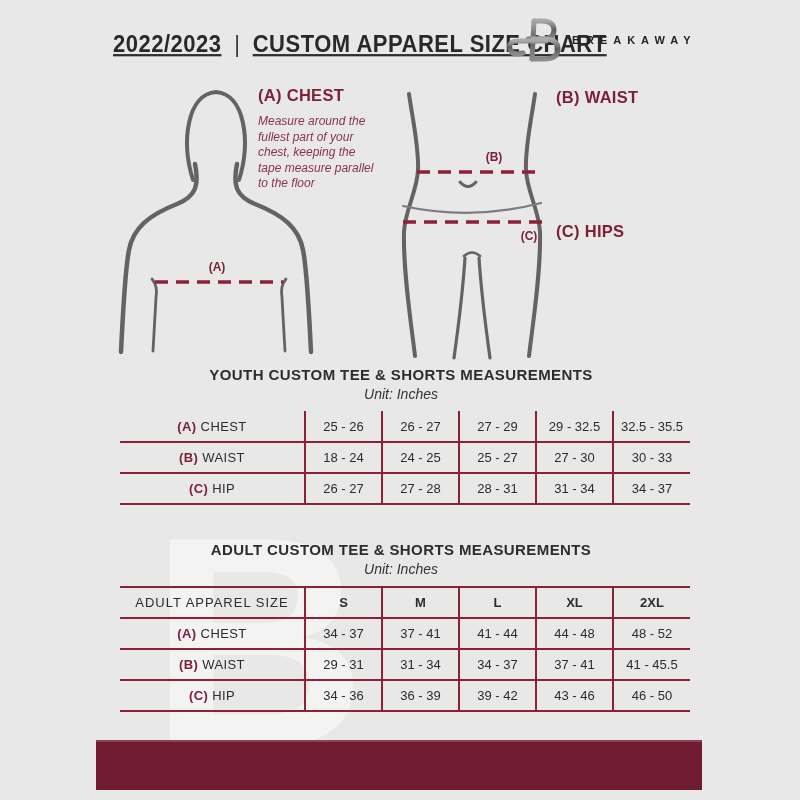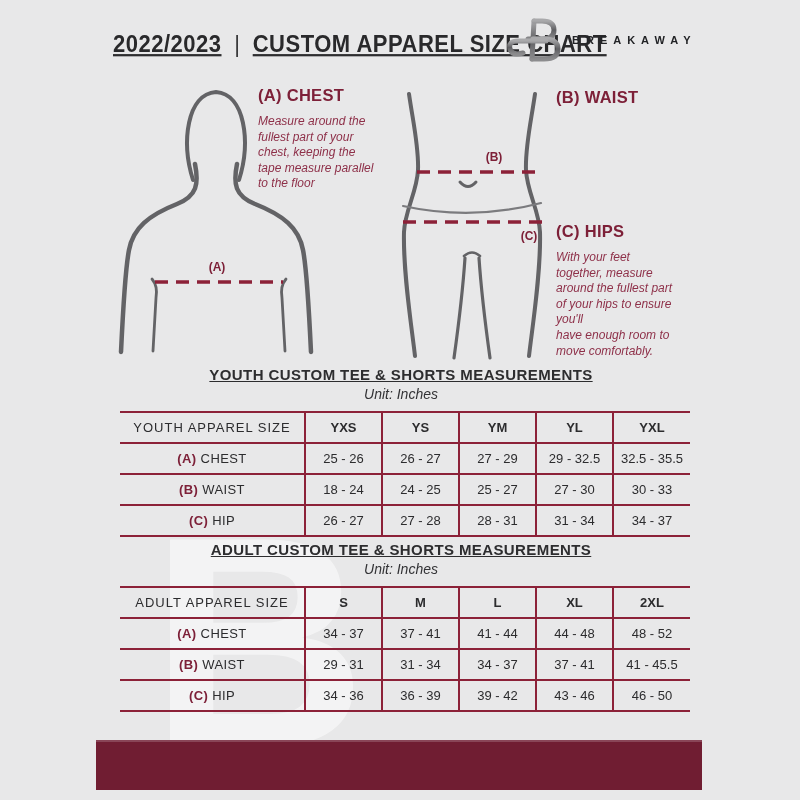--- a/index.html
+++ b/index.html
@@ -21,21 +21,21 @@
 
   
   .fig{position:absolute;z-index:1;}
   .guide-col{position:absolute;z-index:1;}
   .guide-head{font-size:16.5px;font-weight:bold;letter-spacing:.3px;color:#7d2038;}
   .guide-text{margin-top:9px;font-style:italic;font-size:12px;line-height:1.3;
               color:#8e3049;white-space:pre-line;}
 
   
   .section-title{position:absolute;left:88px;width:626px;text-align:center;z-index:1;}
-  .section-title .t{font-size:15px;font-weight:bold;letter-spacing:.4px;color:#2d2d2f;text-decoration:underline;}
+  .section-title .t{font-size:15px;font-weight:bold;letter-spacing:.4px;color:#2d2d2f;}
   .section-title .u{font-size:14px;font-style:italic;color:#333336;margin-top:3px;}
 
   
   table.size-table{position:absolute;left:120px;width:570px;border-collapse:collapse;
                    table-layout:fixed;z-index:1;}
   table.size-table col.c0{width:185px;}
   table.size-table col.cn{width:77px;}
   table.size-table tr{height:31px;}
   table.size-table tr{border-bottom:2px solid #8c2138;}
   table.size-table tr.first{border-top:2px solid #8c2138;}
@@ -125,52 +125,37 @@
 tape measure parallel
 to the floor</div>
   </div>
 
   <div class="guide-col" style="left:556px;top:88px;width:158px;">
     <div class="guide-head">(B) WAIST</div>
   </div>
 
   <div class="guide-col" style="left:556px;top:222px;width:162px;">
     <div class="guide-head">(C) HIPS</div>
-    <div class="guide-text">With your feet
-together, measure
-around the fullest part
-of your hips to ensure
-you'll
-have enough room to
-move comfortably.</div>
   </div>
 
   <div class="section-title" style="top:366px;">
     <div class="t">YOUTH CUSTOM TEE &amp; SHORTS MEASUREMENTS</div>
     <div class="u">Unit: Inches</div>
   </div>
 
   <table class="size-table" style="top:411px;">
     <colgroup>
         <col class="c0">
         <col class="cn">
         <col class="cn">
         <col class="cn">
         <col class="cn">
         <col class="cn">
       </colgroup>
     <tbody>
-        <tr class="first">
-      <td class="corner">YOUTH APPAREL SIZE</td>
-      <td class="sizehead">YXS</td>
-      <td class="sizehead">YS</td>
-      <td class="sizehead">YM</td>
-      <td class="sizehead">YL</td>
-      <td class="sizehead">YXL</td>
-    </tr>
     <tr>
       <td class="rowlabel"><span class="mk">(A)</span><span> CHEST</span></td>
       <td>25 - 26</td>
       <td>26 - 27</td>
       <td>27 - 29</td>
       <td>29 - 32.5</td>
       <td>32.5 - 35.5</td>
     </tr>
     <tr>
       <td class="rowlabel"><span class="mk">(B)</span><span> WAIST</span></td>

